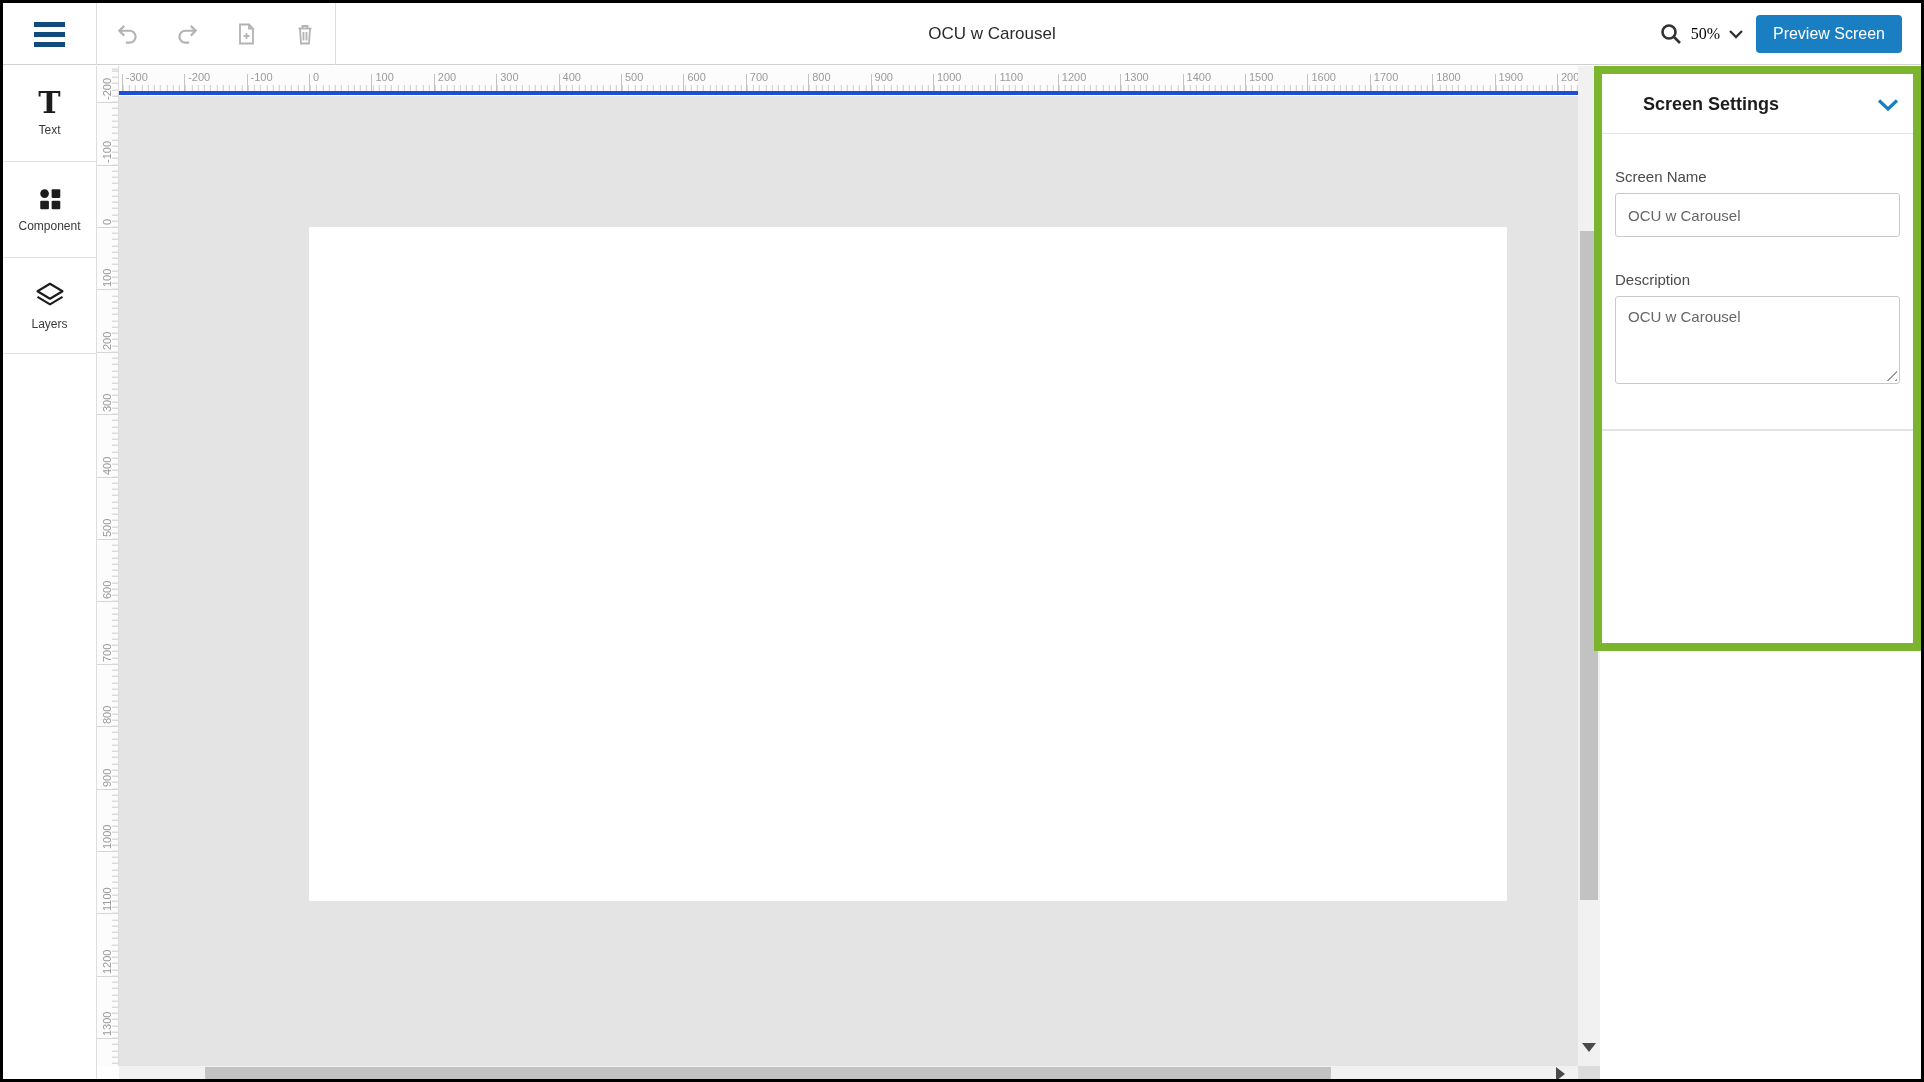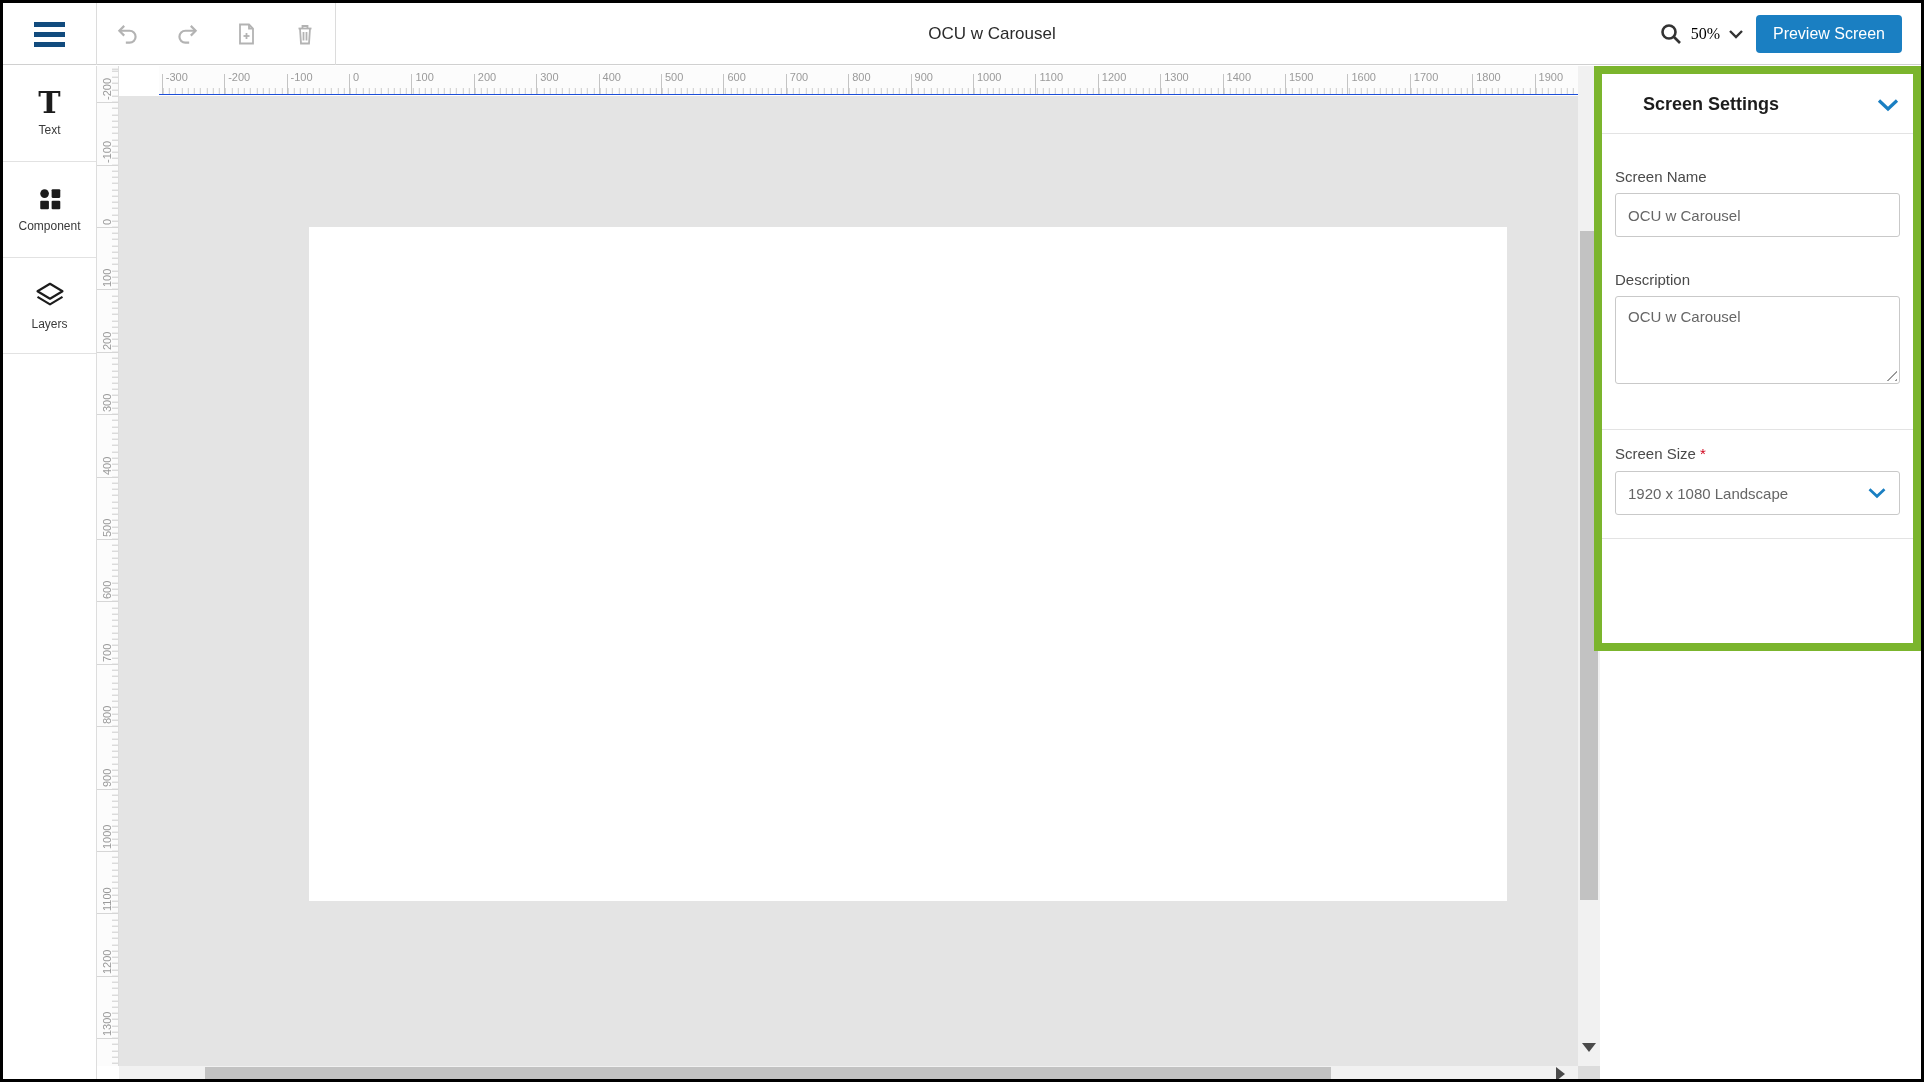--- a/index.html
+++ b/index.html
@@ -38,21 +38,21 @@
   .side-item .lbl { font-size:12px; color:#3a3a3a; }
   .t-glyph { font-family:"DejaVu Serif","Liberation Serif",serif; font-weight:bold;
     font-size:30px; line-height:26px; color:#1c1c1c; }
   
   #v-ruler { position:absolute; left:94px; top:63px; width:22px; height:1000px;
     background:#fcfcfc; border-right:1px solid #ddd; overflow:hidden; }
   #v-ruler .minor { position:absolute; right:0; top:0; width:6px; height:100%;
     background:repeating-linear-gradient(to bottom,#ccc 0 1px,transparent 1px 6.24px);
     background-position-y:4.7px; }
   #h-ruler { position:absolute; left:116px; top:63px; width:1459px; height:29px;
-    background:#fcfcfc; border-bottom:1px solid #1d4ed8; overflow:hidden;margin-left:40px; }
+    background:#fcfcfc; border-bottom:4px solid #1d4ed8; overflow:hidden; }
   #h-ruler .minor { position:absolute; left:0; bottom:0; height:6px; width:100%;
     background:repeating-linear-gradient(to right,#ccc 0 1px,transparent 1px 6.24px);
     background-position-x:3.8px; }
   .h-tick { position:absolute; top:8px; bottom:0; width:1px; background:#c4c4c4; }
   .h-num { position:absolute; top:5px; font-size:11px; color:#9a9a9a; white-space:nowrap; }
   .v-tick { position:absolute; left:0; width:100%; height:1px; background:#d6d6d6; }
   .v-num { position:absolute; left:-10px; width:40px; height:12px; line-height:12px;
     font-size:11px; color:#9a9a9a; transform:rotate(-90deg); white-space:nowrap; }
   
   #canvas { position:absolute; left:116px; top:93px; width:1459px; height:970px; background:#e4e4e4; }
@@ -303,29 +303,16 @@
       <div class="field-label">Screen Name</div>
       <input class="text-input" type="text" value="OCU w Carousel" style="">
       <div class="field-label">Description</div>
       <div class="text-area">
         <textarea style="">OCU w Carousel</textarea>
         <span class="resize-grip"></span>
       </div>
       <div style="height:45px"></div>
     </div>
     <div class="divider"></div>
-    <div class="panel-body">
-      <div class="field-label" style="margin-top:15px">
-        <span>Screen Size</span>
-        <span class="req">*</span>
-      </div>
-      <div class="select-box">
-        <span>1920 x 1080 Landscape</span>
-        <svg width="20" height="12" viewBox="0 0 24 14" fill="none" stroke="#1a7fc2" stroke-width="3.2">
-          <polyline points="3,2.5 12,11 21,2.5"></polyline>
-        </svg>
-      </div>
-      <div style="height:23px"></div>
-    </div>
     <div class="divider"></div>
   </div>
 
 </div>
 
 </body></html>

